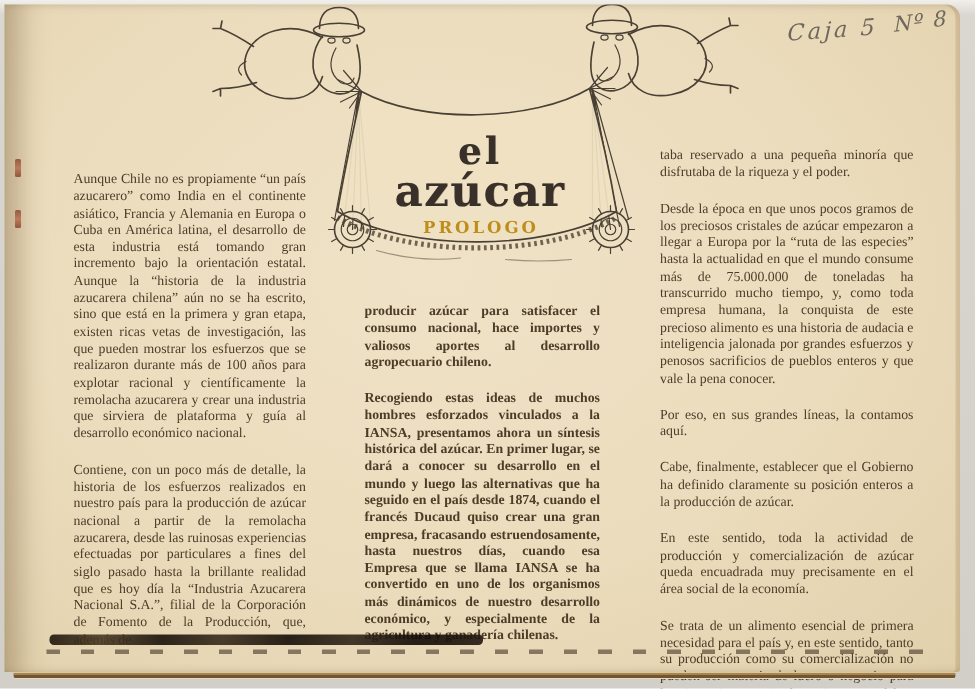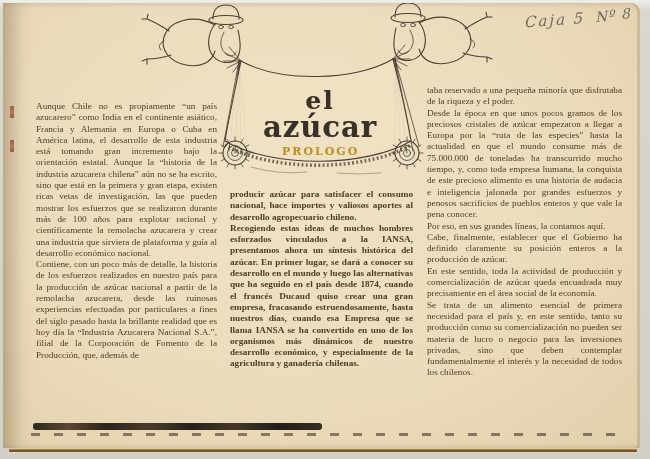--- a/index.html
+++ b/index.html
@@ -44,21 +44,21 @@
   .t2{display:block;font-size:29px;line-height:31px;letter-spacing:1px;}
   .prologo{
     position:absolute;left:279px;top:142px;width:80px;text-align:left;
     font-family:"DejaVu Serif",serif;font-weight:bold;font-size:11px;
     letter-spacing:2px;color:#bf8e1a;
   }
   .col{
     position:absolute;font-family:"Liberation Serif","DejaVu Serif",serif;
     font-size:9.2px;line-height:11.3px;color:#4d3c28;text-align:justify;
   }
-  .col p{margin:0;}
+  .col p{margin:13px;}
   .col-left{left:33px;top:98px;width:181px;}
   .col-mid{left:227px;top:186px;width:183px;font-weight:bold;}
   .col-right{left:424px;top:82px;width:195px;}
   .smudge-bar{
     position:absolute;left:30px;top:420px;width:289px;height:7px;border-radius:3px;
     background:linear-gradient(90deg,#1e150c 0%,#4b3a26 12%,#19110a 26%,#3a2c1c 40%,#140e08 55%,#33271a 70%,#0f0a06 85%,#241a10 100%);
     opacity:.9;filter:blur(.4px);
   }
   .smudge-dashes{
     position:absolute;left:28px;top:430px;width:592px;height:3px;opacity:.8;

